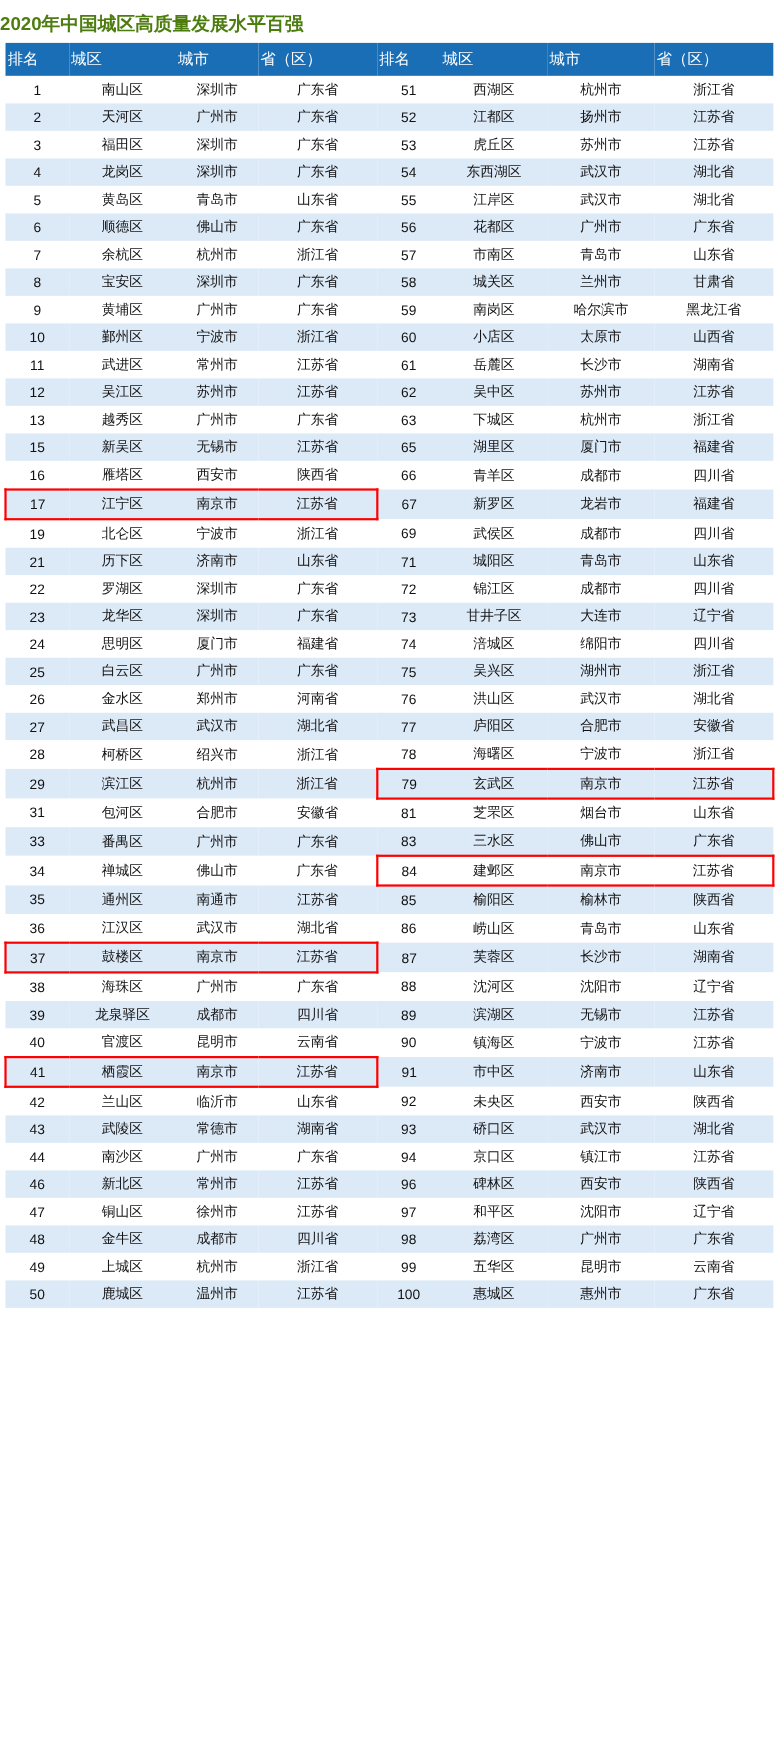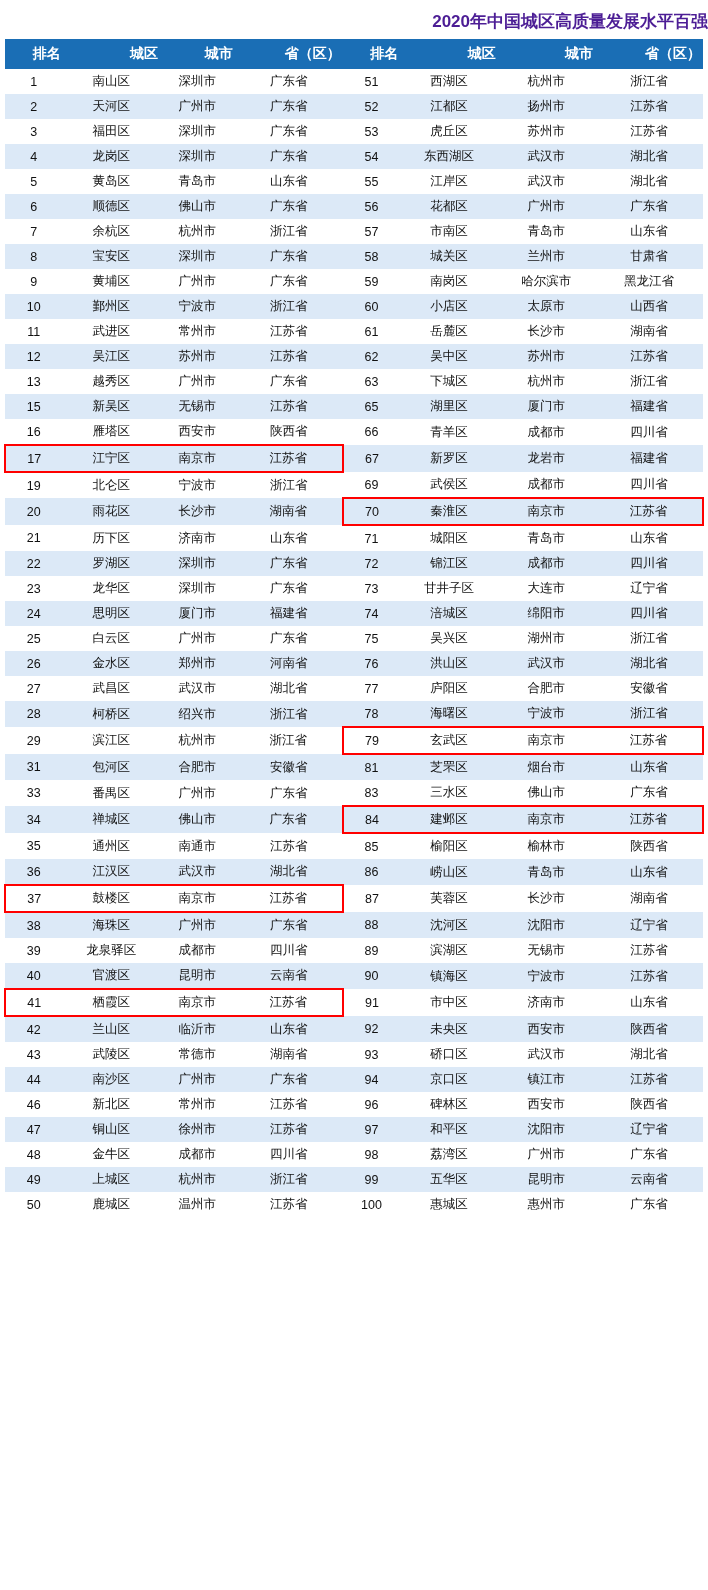--- a/index.html
+++ b/index.html
@@ -3,43 +3,43 @@
   <meta charset="utf-8">
   <style>
     * { margin: 0; padding: 0; box-sizing: border-box; }
     body {
       font-family: "Microsoft YaHei", "SimHei", sans-serif;
       background: #fff;
       width: 708px;
       margin: 0 auto;
     }
     .page-title {
-      text-align: right;
+      text-align: left;
       font-size: 17px;
       font-weight: bold;
       padding: 10px 0 6px 0;
-      color: #4c1d95;
+      color: #4d7c0f;
     }
     .table-wrapper {
       width: 100%;
       padding: 0 4px;
     }
     table {
       width: 100%;
       border-collapse: collapse;
       font-size: 13px;
     }
     thead tr {
       background: #1a6eb5;
       color: #fff;
     }
     thead th {
       padding: 6px 2px;
-      text-align: right;
-      font-weight: bold;
+      text-align: left;
+      font-weight: normal;
       font-size: 14px;
     }
     tbody tr:nth-child(even) {
       background: #dce9f7;
     }
     tbody tr:nth-child(odd) {
       background: #fff;
     }
     tbody td {
       padding: 4px 2px;
@@ -258,30 +258,20 @@
         <tr>
           <td>19</td>
           <td>北仑区</td>
           <td>宁波市</td>
           <td>浙江省</td>
           <td>69</td>
           <td>武侯区</td>
           <td>成都市</td>
           <td>四川省</td>
         </tr>
-        <tr class="highlighted-row2">
-          <td>20</td>
-          <td>雨花区</td>
-          <td>长沙市</td>
-          <td>湖南省</td>
-          <td>70</td>
-          <td>秦淮区</td>
-          <td>南京市</td>
-          <td>江苏省</td>
-        </tr>
         <tr>
           <td>21</td>
           <td>历下区</td>
           <td>济南市</td>
           <td>山东省</td>
           <td>71</td>
           <td>城阳区</td>
           <td>青岛市</td>
           <td>山东省</td>
         </tr>

